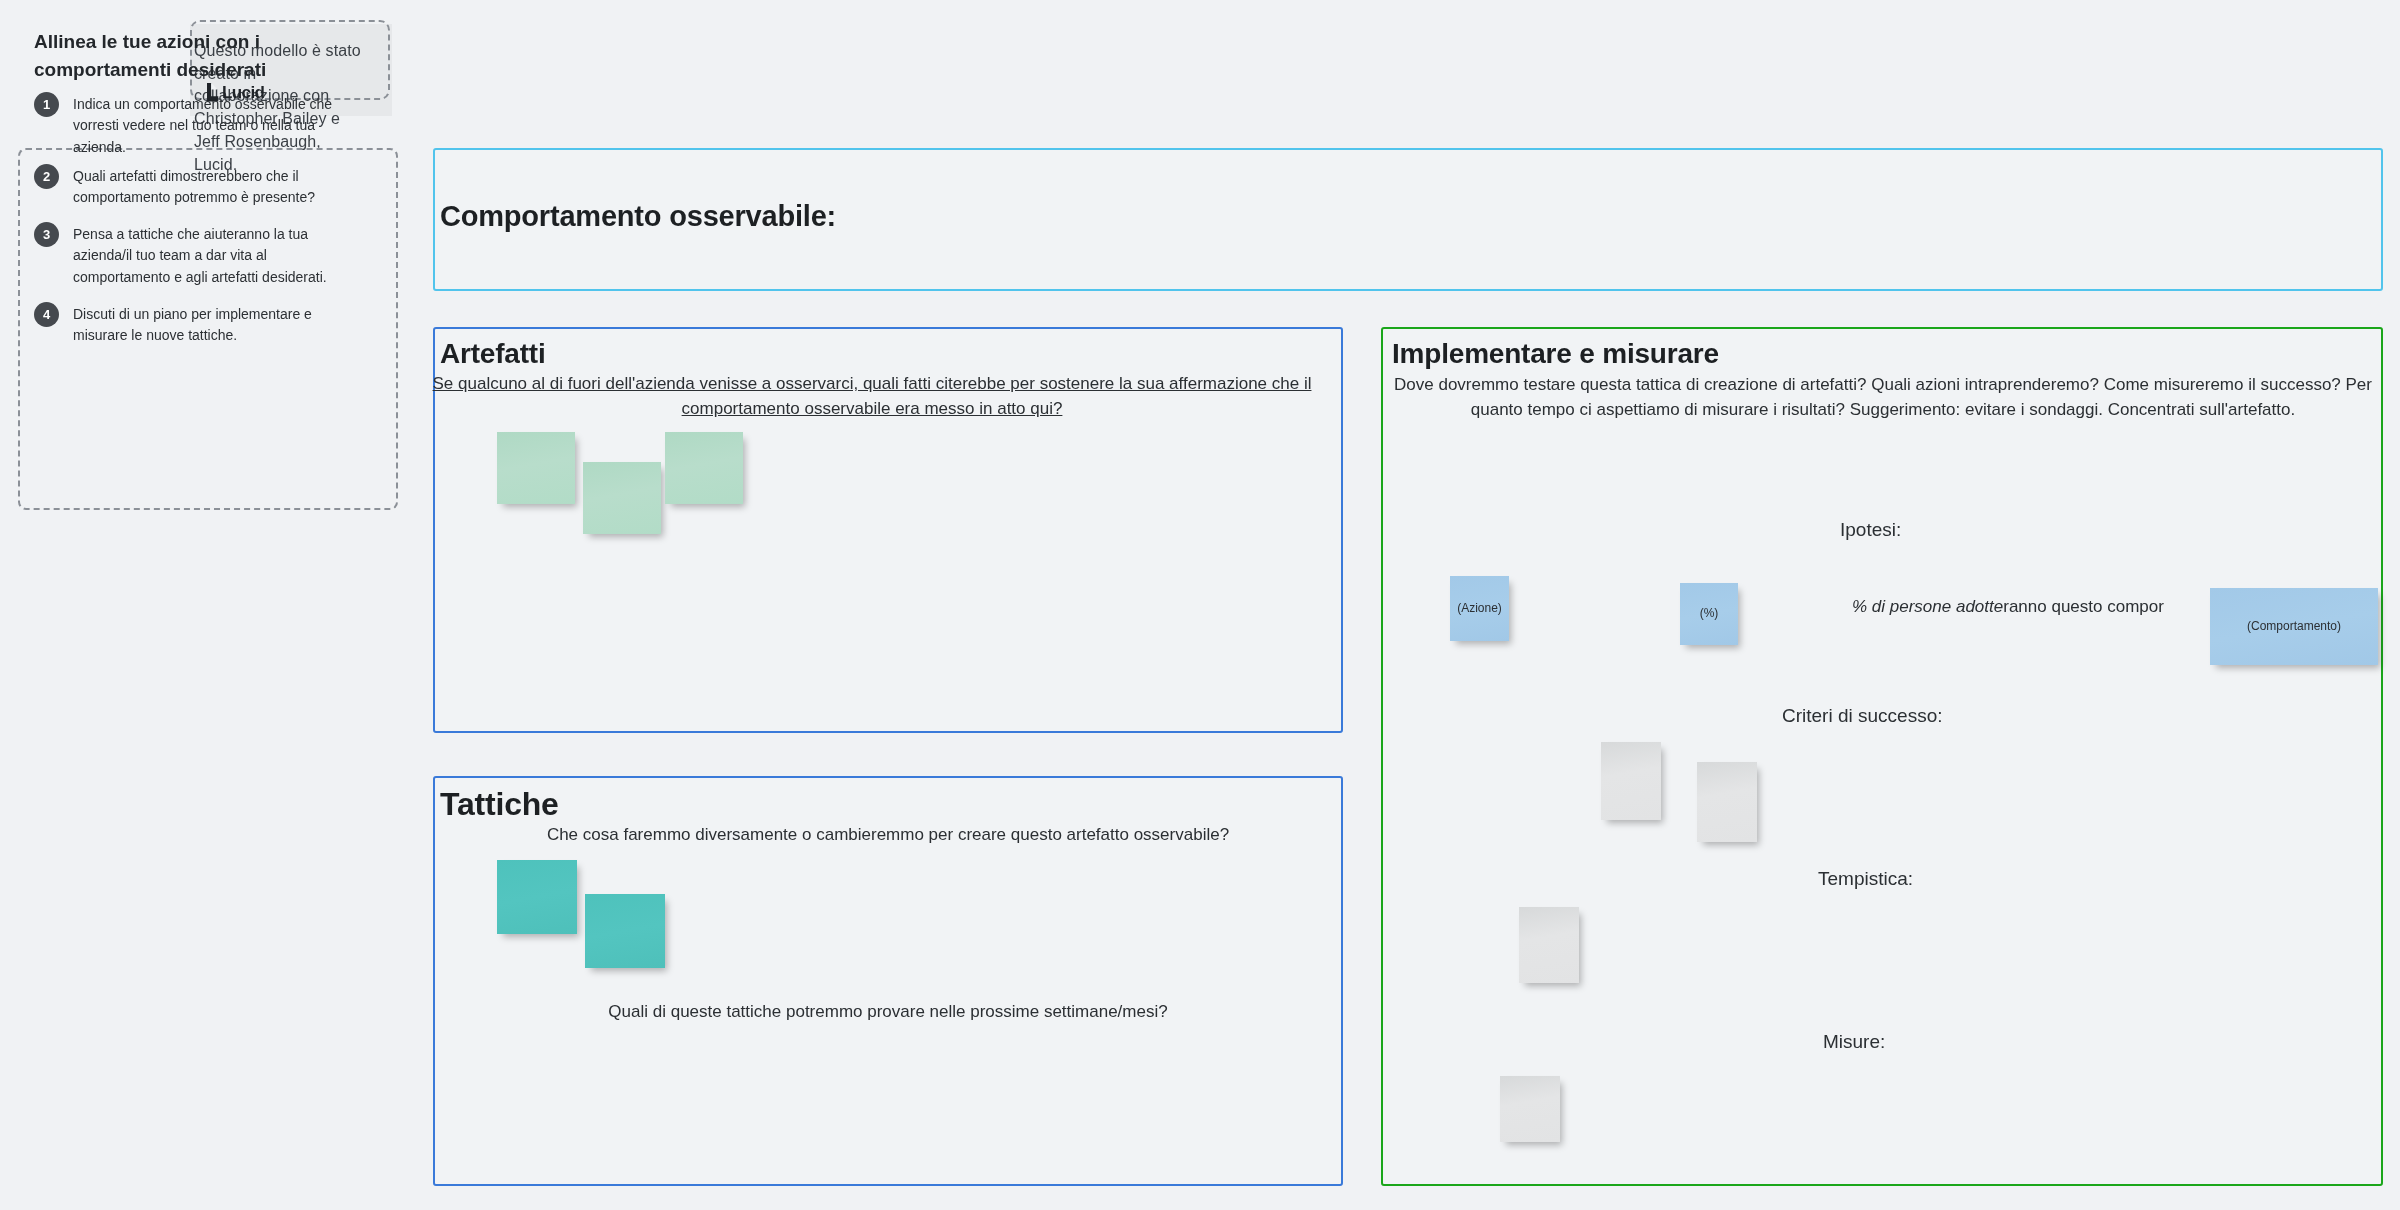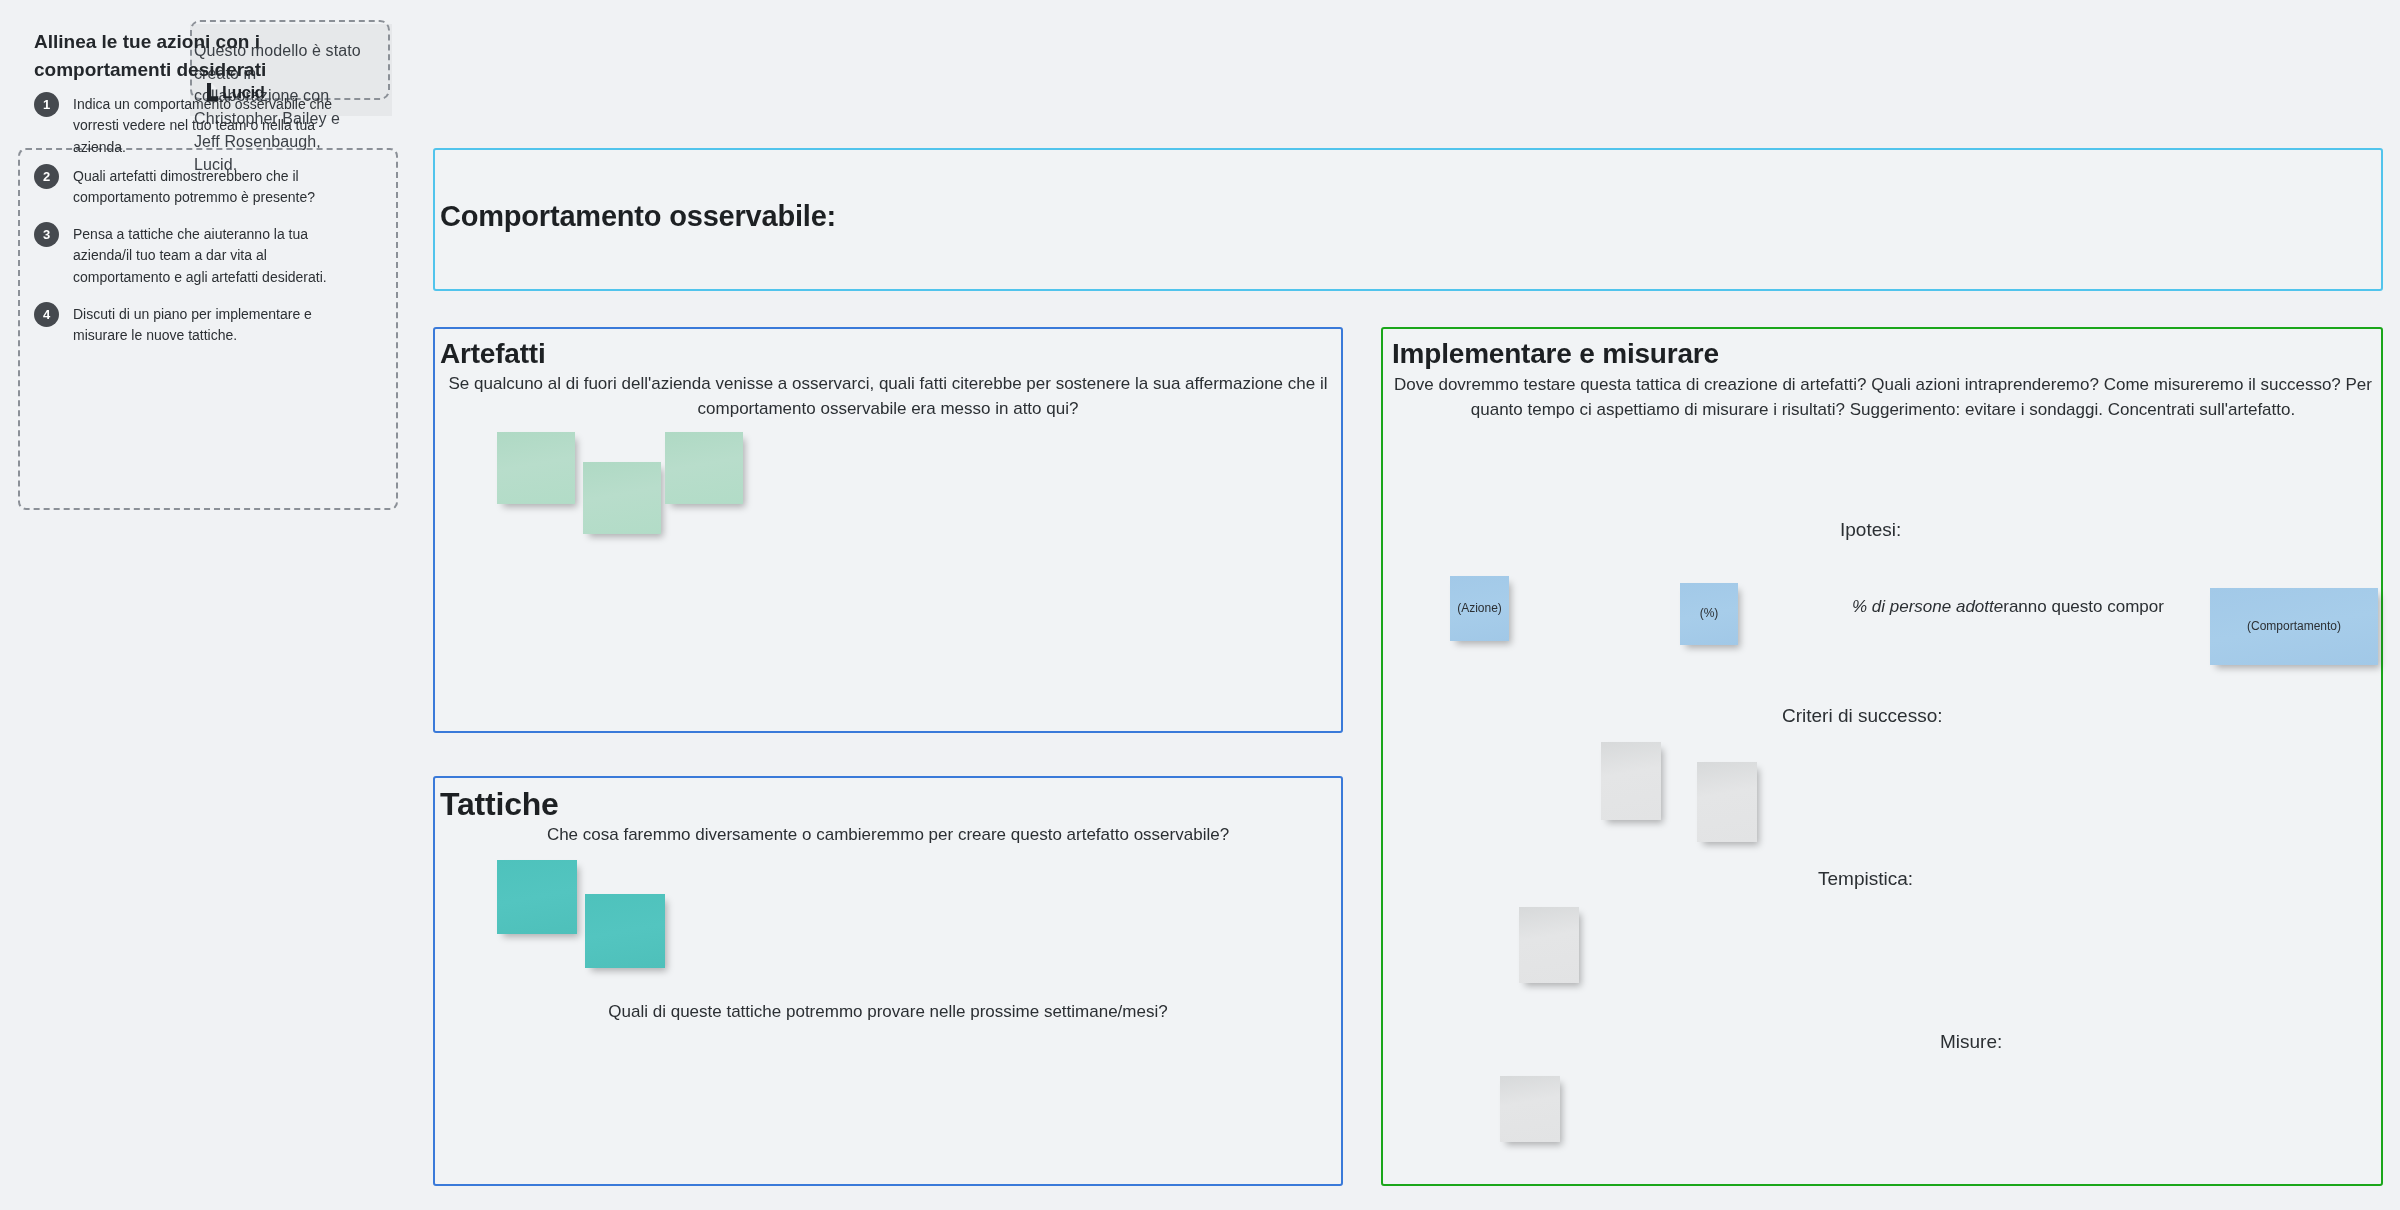--- a/index.html
+++ b/index.html
@@ -150,22 +150,23 @@
   }
 
   
   #panel-artefacts {
     left: 433px; top: 327px;
     width: 910px; height: 406px;
     border: 2px solid #3a7ad9;
   }
   #artefacts-title { left: 440px; top: 338px; font-size: 28px; }
   #artefacts-sub {
-    left: 448px; top: 372px; width: 880px;
-    font-size: 17px;
+    left: 432px; top: 372px; width: 880px;
+    font-size: 17px;
+    text-decoration: underline;
   }
 
   
   #panel-tactics {
     left: 433px; top: 776px;
     width: 910px; height: 410px;
     border: 2px solid #3a7ad9;
   }
   #tactics-title { left: 440px; top: 786px; font-size: 32px; }
   #tactics-sub {
@@ -191,21 +192,21 @@
 
   .section-label {
     position: absolute;
     font-size: 19px;
     color: #2b2f33;
     white-space: nowrap;
   }
   #label-ipotesi   { left: 1840px; top: 519px; }
   #label-criteri   { left: 1782px; top: 705px; }
   #label-tempistica{ left: 1818px; top: 868px; }
-  #label-misure    { left: 1940px; top: 1031px; }
+  #label-misure    { left: 1823px; top: 1031px; }
 
   .hypo-text {
     position: absolute;
     left: 1852px; top: 597px;
     font-size: 17px;
     color: #2b2f33;
     white-space: nowrap;
   }
   .hypo-text em { font-style: italic; }
 

